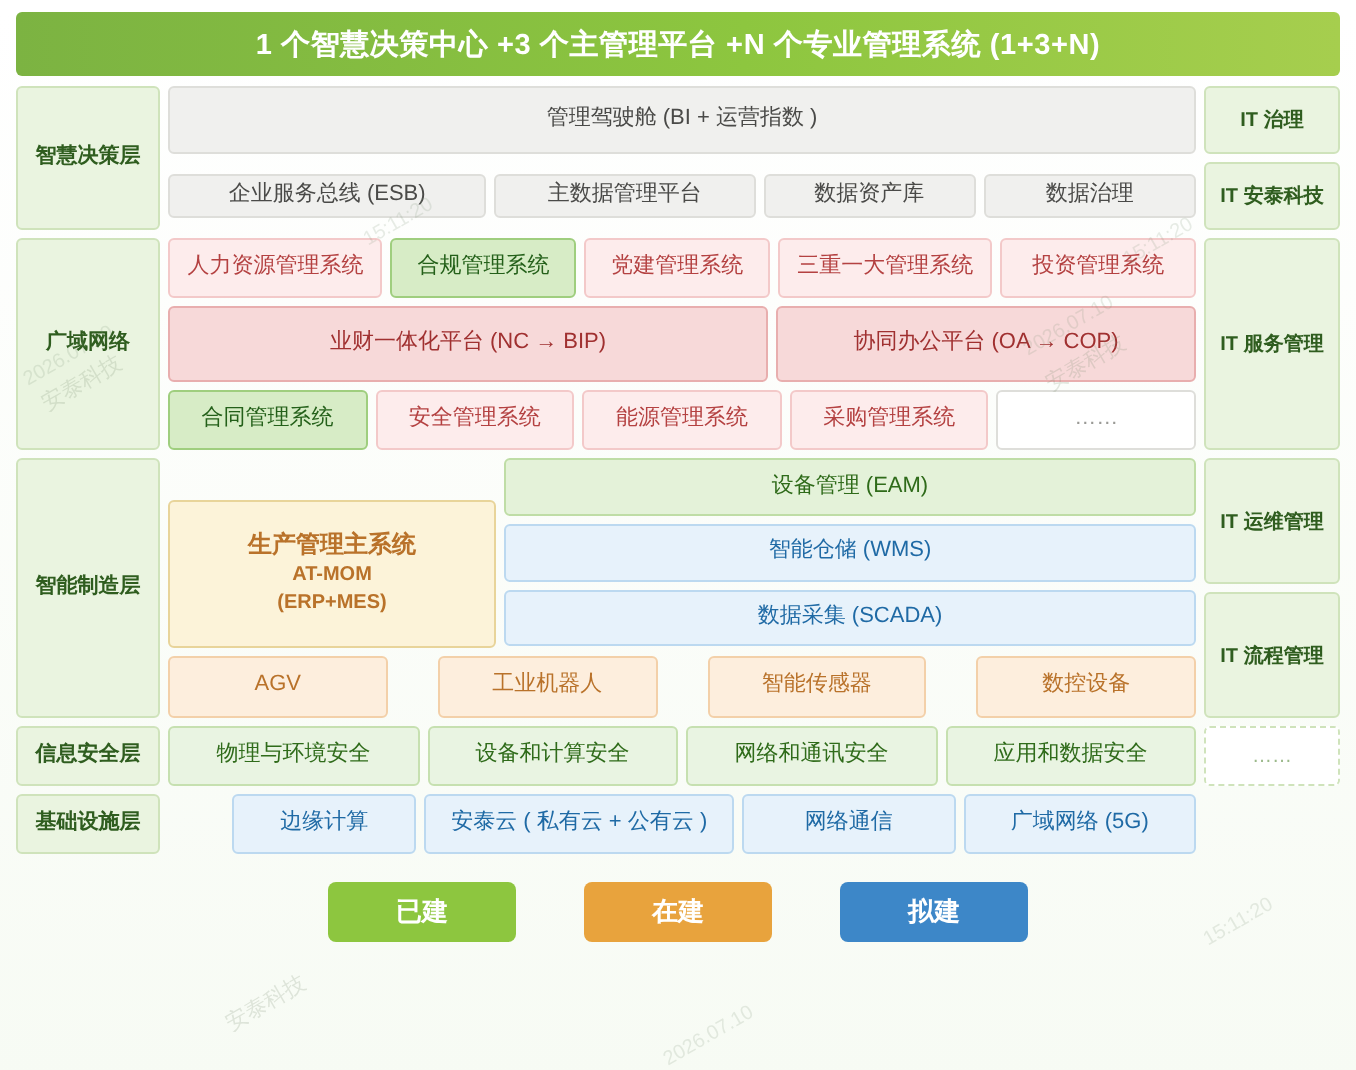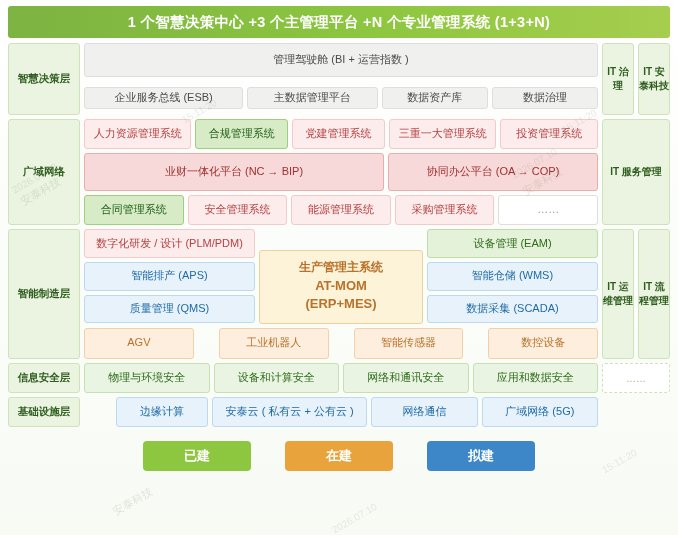--- a/index.html
+++ b/index.html
@@ -37,21 +37,21 @@
     border-radius:3px;
     display:flex;align-items:center;justify-content:center;
     text-align:center;
     font-size:10.5px;color:#2f5d1f;font-weight:bold;line-height:1.3;
   }
   .center{
     flex:1;display:flex;flex-direction:column;gap:4px;
   }
   .right-col{
     width:68px;min-width:68px;
-    display:flex;flex-direction:row;gap:4px;
+    display:flex;flex-direction:column;gap:4px;
   }
   .right-cell{
     flex:1;
     background:#eaf4e0;border:1px solid #cfe3bb;border-radius:3px;
     display:flex;align-items:center;justify-content:center;
     font-size:10px;color:#2f5d1f;font-weight:bold;text-align:center;
   }
   .right-dots{
     background:#ffffff;border:1px dashed #cfe3bb;color:#9bb98a;font-weight:normal;
   }
@@ -79,29 +79,29 @@
   .infra-cell{background:#e7f2fb;border:1px solid #bcd9f0;color:#1f6aa5;font-size:11px;}
   
   .mfg{display:flex;gap:4px;}
   .mfg-left{flex:1;display:flex;flex-direction:column;gap:4px;}
   .mfg-mid{
     width:162px;min-width:162px;
     background:#fcf3d9;border:1px solid #e8d49a;border-radius:3px;
     display:flex;flex-direction:column;align-items:center;justify-content:center;
     color:#b9722a;font-size:12px;font-weight:bold;line-height:1.45;text-align:center;margin-top:21px;
   }
-  .mfg-mid .big{font-size:13px;}
+  .mfg-mid .big{font-size:10px;}
   .mfg-right{flex:1;display:flex;flex-direction:column;gap:4px;}
   
   .legend{
     margin-top:14px;
     display:flex;justify-content:center;gap:34px;
   }
   .legend-item{
-    width:108px;height:30px;border-radius:4px;
+    width:94px;height:30px;border-radius:4px;
     display:flex;align-items:center;justify-content:center;
     color:#ffffff;font-size:13px;font-weight:bold;
   }
   
   .wm{
     position:absolute;color:rgba(120,140,110,.17);
     font-size:10px;white-space:nowrap;
     transform:rotate(-30deg);transform-origin:left top;
     pointer-events:none;user-select:none;
   }
@@ -159,25 +159,20 @@
       </div>
       <div class="right-col">
         <div class="right-cell">IT 服务管理</div>
       </div>
     </div>
 
     <div class="row" style="height:130px;">
       <div class="layer-label">智能制造层</div>
       <div class="center">
         <div class="mfg" style="flex:3;">
-          <div class="mfg-left">
-            <div class="cell pink">数字化研发 / 设计 (PLM/PDM)</div>
-            <div class="cell blue">智能排产 (APS)</div>
-            <div class="cell blue">质量管理 (QMS)</div>
-          </div>
           <div class="mfg-mid">
             <span>生产管理主系统</span>
             <span class="big">AT-MOM</span>
             <span class="big">(ERP+MES)</span>
           </div>
           <div class="mfg-right">
             <div class="cell green">设备管理 (EAM)</div>
             <div class="cell blue">智能仓储 (WMS)</div>
             <div class="cell blue">数据采集 (SCADA)</div>
           </div>

